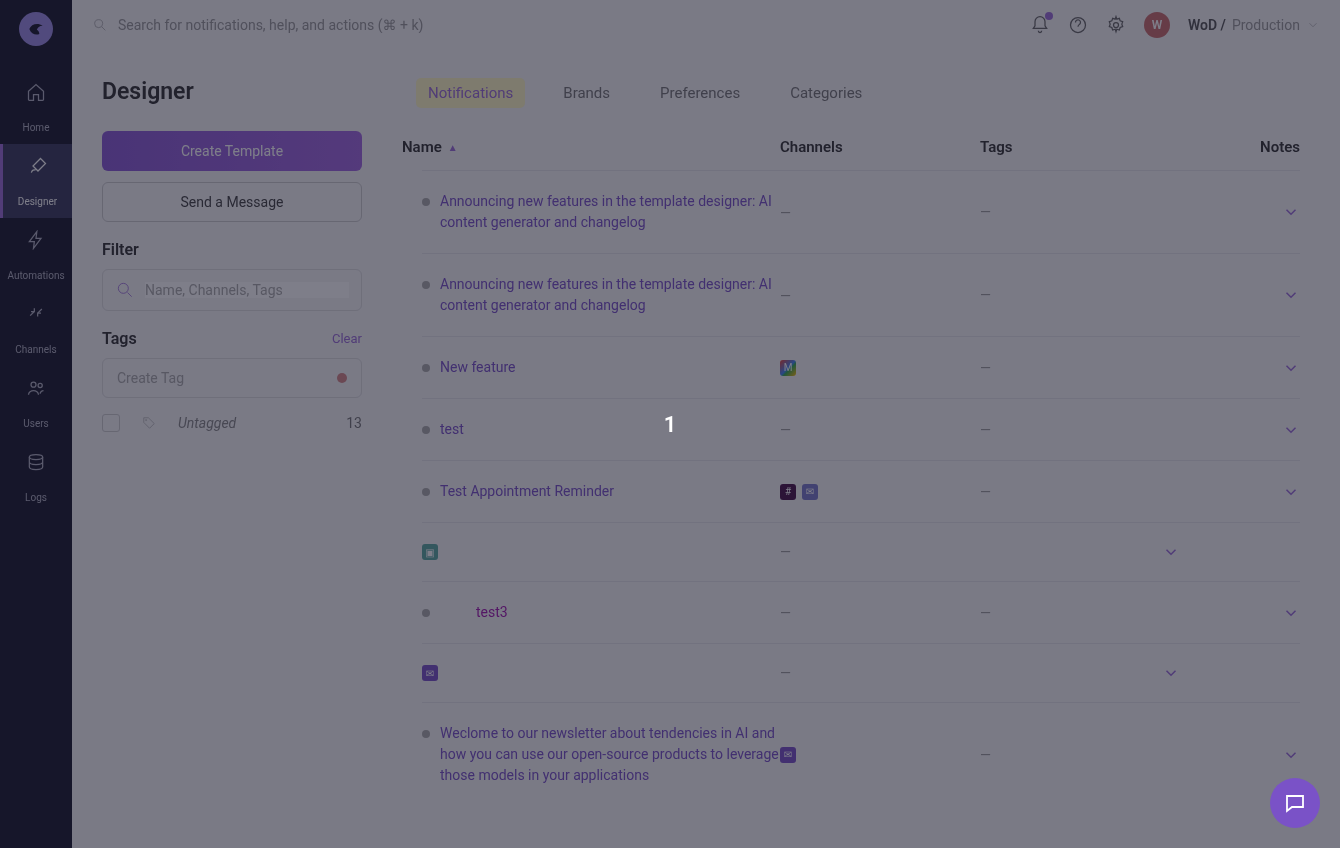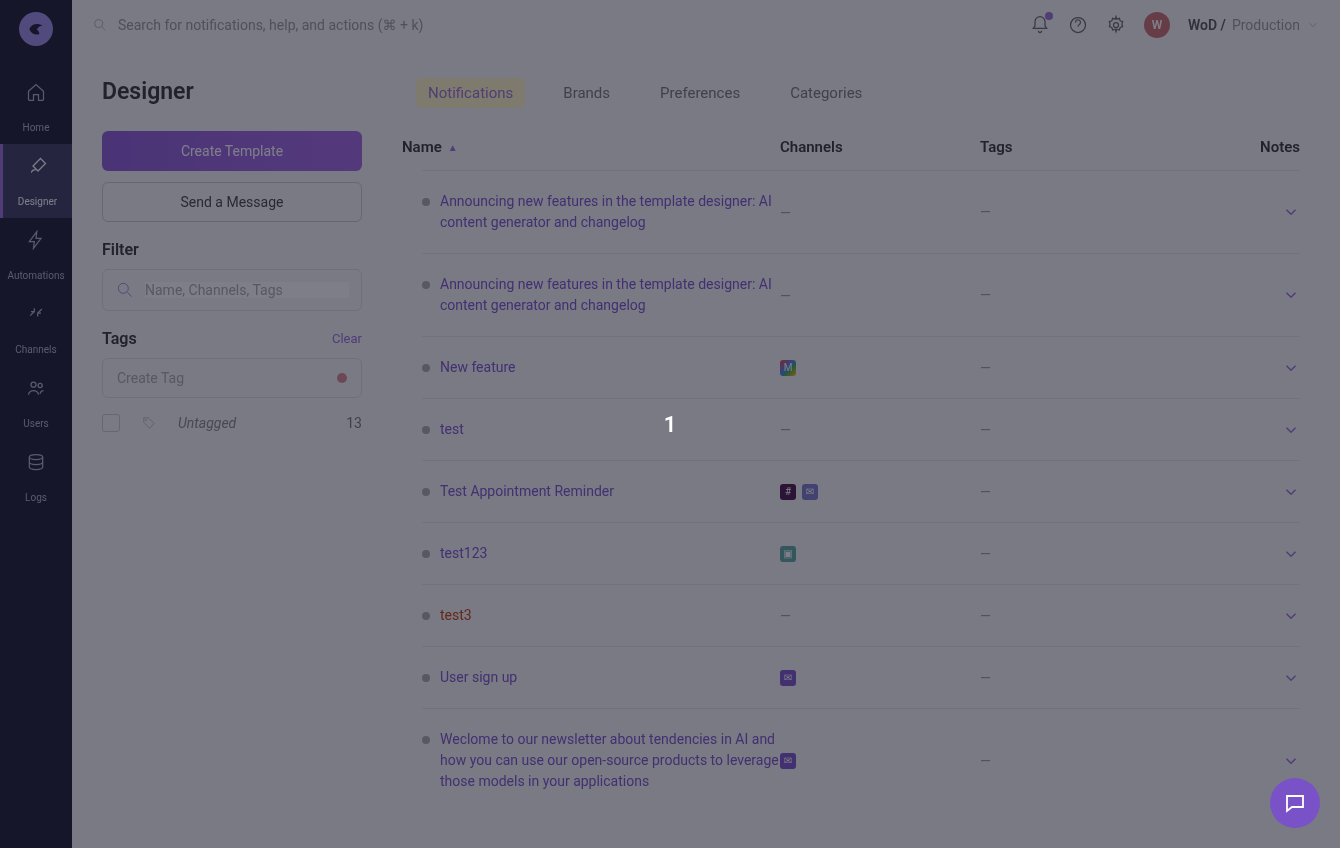--- a/index.html
+++ b/index.html
@@ -283,54 +283,46 @@
                   </div>
                 </div>
                 <div class="dash">—</div>
                 <div class="notes-cell">
                   <svg class="chev" viewBox="0 0 24 24">
                     <path d="M6 9l6 6 6-6"></path>
                   </svg>
                 </div>
               </div>
               <div class="row">
-                <div class="row-name">
-                  <span class="pub-dot"></span>
-                  <a style="color: rgb(122, 82, 199); text-decoration: none;">test123</a>
-                </div>
                 <div>
                   <div class="channel-icons">
                     <span class="ch-ic ch-push">▣</span>
                   </div>
                 </div>
                 <div class="dash">—</div>
                 <div class="notes-cell">
                   <svg class="chev" viewBox="0 0 24 24">
                     <path d="M6 9l6 6 6-6"></path>
                   </svg>
                 </div>
               </div>
               <div class="row">
                 <div class="row-name">
                   <span class="pub-dot"></span>
-                  <a style="color: #c2410c; text-decoration: none;">test3</a>
+                  <a style="color: #a21caf; text-decoration: none; margin-left: 36px;">test3</a>
                 </div>
                 <div><span class="dash">—</span></div>
                 <div class="dash">—</div>
                 <div class="notes-cell">
                   <svg class="chev" viewBox="0 0 24 24">
                     <path d="M6 9l6 6 6-6"></path>
                   </svg>
                 </div>
               </div>
               <div class="row">
-                <div class="row-name">
-                  <span class="pub-dot"></span>
-                  <a style="color: rgb(122, 82, 199); text-decoration: none;">User sign up</a>
-                </div>
                 <div>
                   <div class="channel-icons">
                     <span class="ch-ic ch-email">✉</span>
                   </div>
                 </div>
                 <div class="dash">—</div>
                 <div class="notes-cell">
                   <svg class="chev" viewBox="0 0 24 24">
                     <path d="M6 9l6 6 6-6"></path>
                   </svg>

